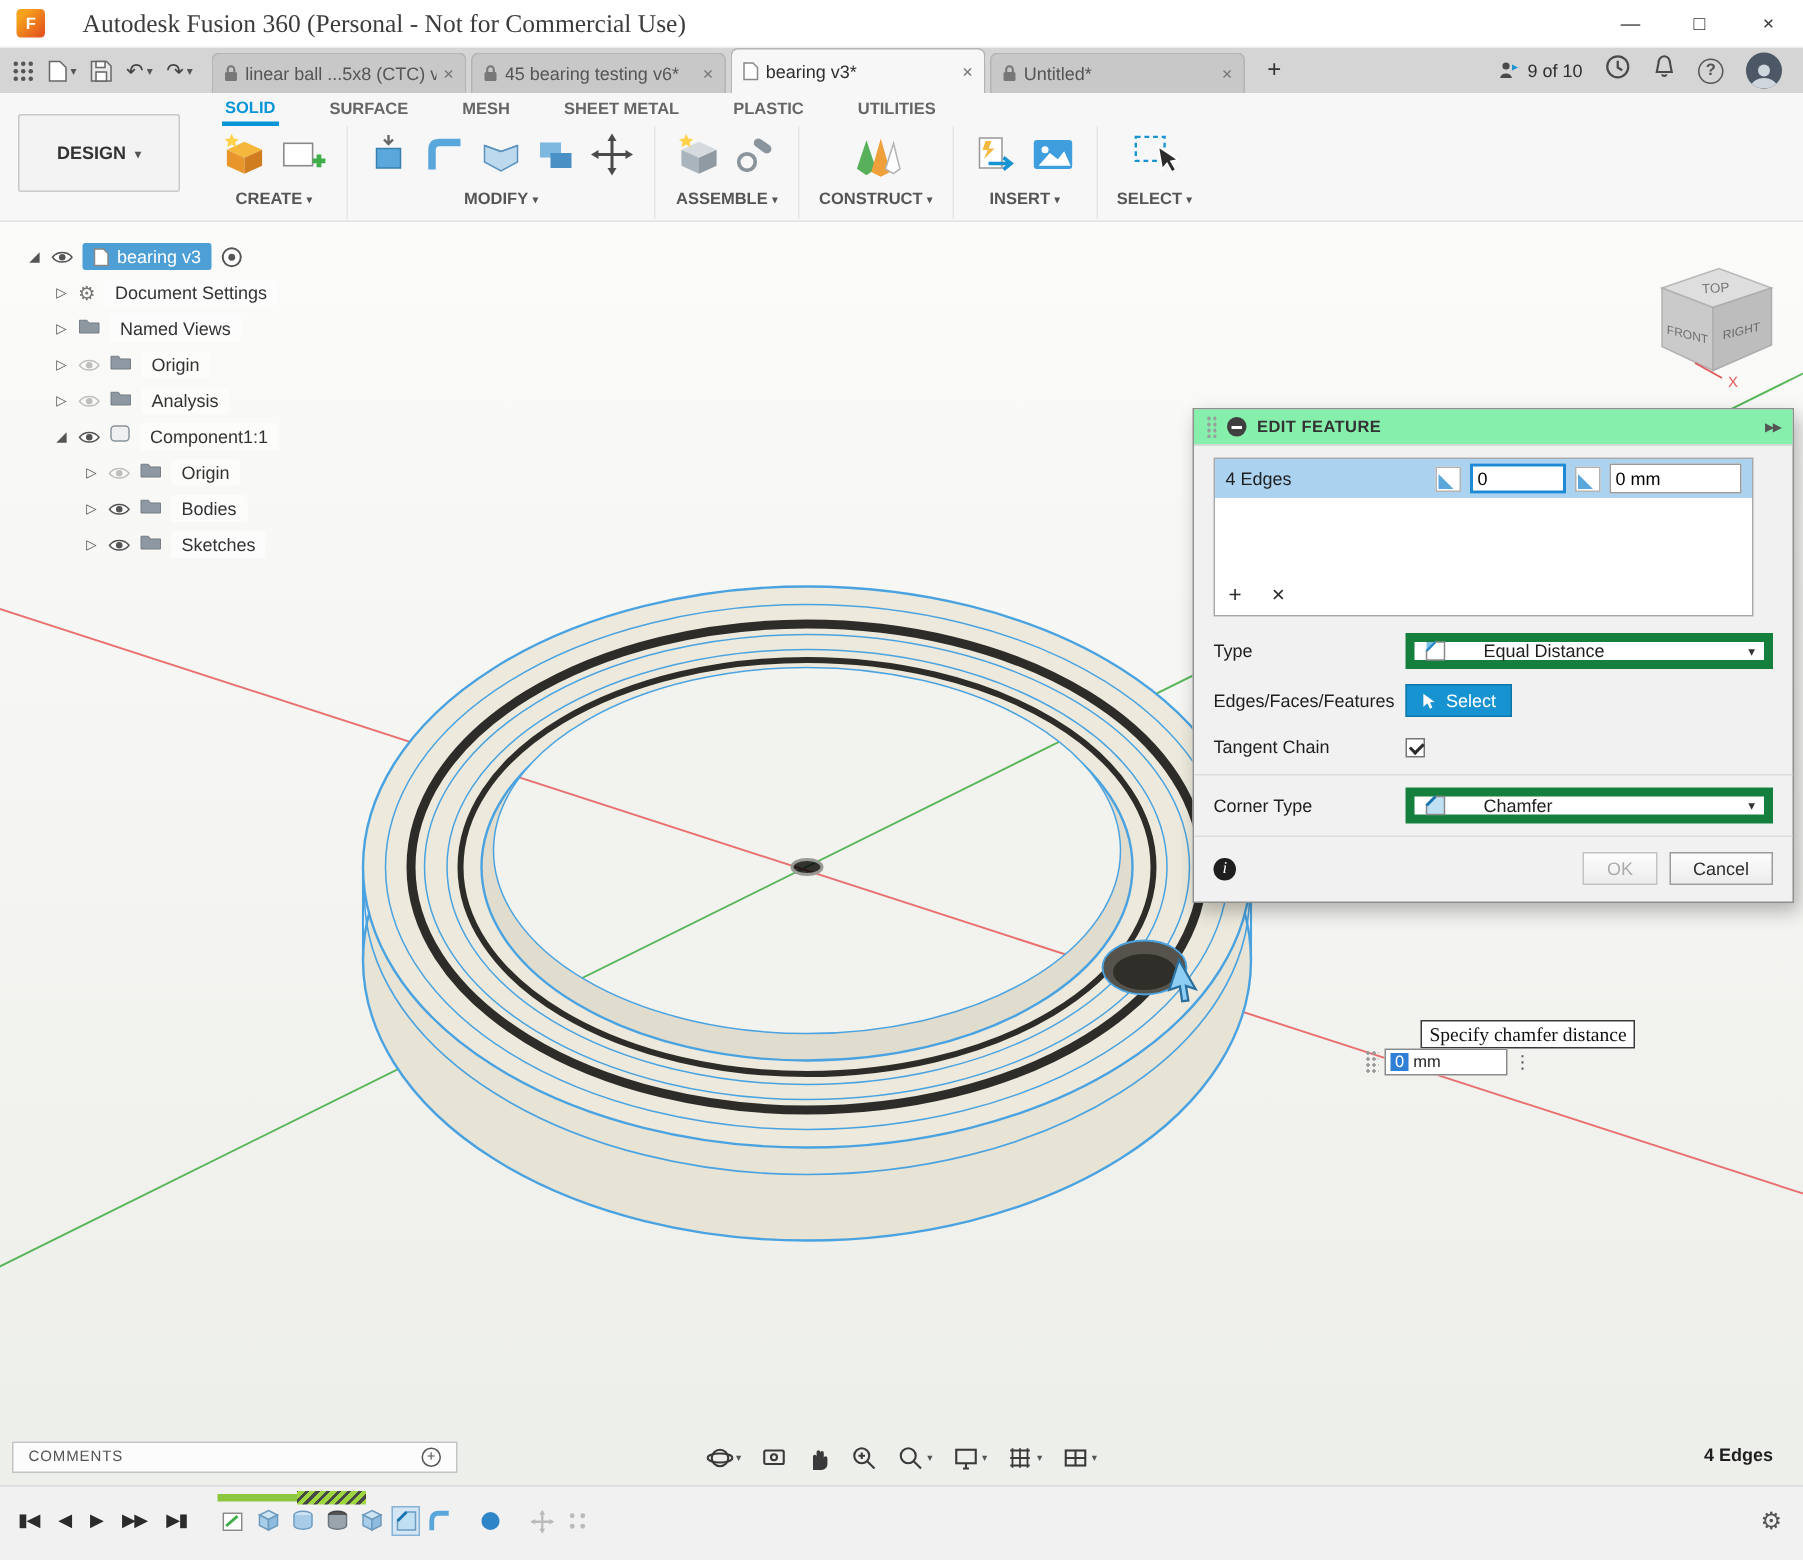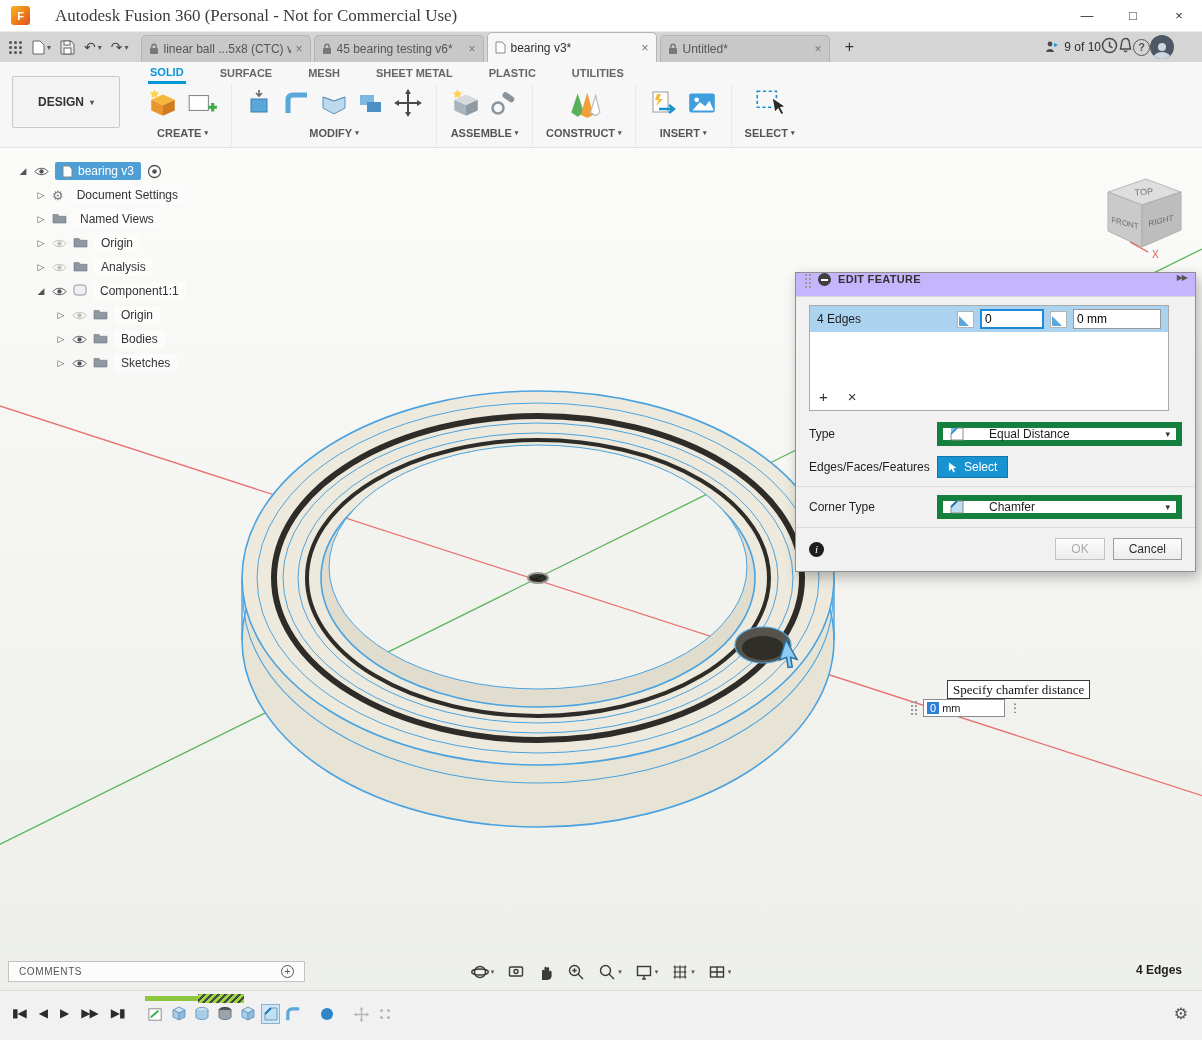--- a/index.html
+++ b/index.html
@@ -19,21 +19,21 @@
   .qa { display:flex; align-items:center; height:30px; padding:0 6px 0 8px; gap:9px; }
   .qa-item { display:flex; align-items:center; gap:2px; color:#444; }
   .qa-arrow { font-size:8px; color:#555; }
   .glyph-btn { font-size:14px; color:#444; }
   .doc-tabs { display:flex; align-items:flex-end; height:30px; margin-left:6px; }
   .doc-tab { width:170px; height:27px; background:#c8c8c8; border:1px solid #b4b4b4; border-bottom:none; border-radius:5px 5px 0 0; margin-right:3px; display:flex; align-items:center; gap:5px; padding:0 7px; font-size:12px; color:#555; white-space:nowrap; overflow:hidden; }
   .doc-tab.active { background:#f7f7f7; color:#2e2e2e; height:30px;justify-content:flex-end; }
   .doc-tab .tab-label { flex:1; overflow:hidden; text-overflow:clip; }
   .tab-close { color:#777; font-size:12px; }
   .tab-add { width:26px; height:24px; margin:0 6px 3px 4px; display:flex; align-items:center; justify-content:center; font-size:16px; color:#333; }
-  .top-right { margin-left:auto; display:flex; align-items:center; padding-right:28px; height:30px; }
+  .top-right { margin-left:auto; display:flex; align-items:center; gap:15px; padding-right:14px; height:30px; }
   .job-status { display:flex; align-items:center; gap:5px; font-size:12px; color:#2e2e2e; }
   .round-q { width:17px; height:17px; border-radius:50%; border:1.5px solid #555; color:#555; font-size:11px; font-weight:bold; display:flex; align-items:center; justify-content:center; }
   .avatar { width:24px; height:24px; border-radius:50%; background:#4c5866; overflow:hidden; display:flex; align-items:flex-end; justify-content:center; }
 
   
   .ribbon { position:absolute; top:62px; left:0; right:0; height:86px; background:#f7f7f7; border-bottom:1px solid #e2e2e2; }
   .design-box { position:absolute; left:12px; top:14px; width:108px; height:52px; border:1px solid #c9c9c9; background:#f3f3f3; border-radius:2px; display:flex; align-items:center; justify-content:center; gap:6px; font-size:12px; font-weight:bold; color:#333; }
   .ribbon-tabs { position:absolute; left:148px; top:0; height:22px; display:flex; gap:32px; align-items:center; }
   .ribbon-tab { font-size:11px; font-weight:bold; color:#666; padding:3px 2px; }
   .ribbon-tab.active { color:#0696d7; border-bottom:3px solid #0696d7; }
@@ -60,21 +60,21 @@
   .br-row { height:24px; display:flex; align-items:center; gap:6px; }
   .tri { font-size:9px; color:#555; width:10px; text-align:center; }
   .eye-wrap { display:flex; }
   .eye-dim { opacity:.35; }
   .chip { display:flex; align-items:center; gap:5px; background:rgba(252,252,252,.88); border-radius:2px; padding:2px 7px; font-size:12px; color:#333; }
   .chip-selected { background:#4d9fd6; color:#fff; }
   .activate { display:flex; }
 
   
   .edit-dialog { position:absolute; left:795px; top:272px; width:401px; background:#f1f1f1; border:1px solid #8f8f8f; box-shadow:3px 5px 12px rgba(0,0,0,.28); z-index:30; }
-  .ed-title { height:24px; display:flex; gap:7px; padding:0 8px; background:#c4b5fd; border-bottom:1px solid #d6d6d6; }
+  .ed-title { height:24px; display:flex; align-items:center; gap:7px; padding:0 8px; background:#86efac; border-bottom:1px solid #d6d6d6; }
   .grip { width:7px; height:15px; background-image:radial-gradient(circle,#9a9a9a 1px,transparent 1.3px); background-size:4px 4px; }
   .ed-title-text { font-size:11px; font-weight:bold; color:#333; letter-spacing:.3px; flex:1; }
   .ed-collapse { font-size:8px; color:#555; letter-spacing:-1px; }
   .ed-selbox { margin:8px 26px 0 13px; height:106px; background:#fff; border:1px solid #a9a9a9; position:relative; }
   .ed-selrow { height:26px; background:#abd2ef; display:flex; align-items:center; gap:6px; padding:0 7px; }
   .ed-selrow .sel-label { flex:1; font-size:12px; color:#1e1e1e; }
   .field-icon { width:17px; height:17px; background:#fff; border:1px solid #b3b3b3; position:relative; flex:none; }
   .field-icon::after { content:""; position:absolute; left:1px; bottom:1px; width:0; height:0; border-bottom:10px solid #5aa7dc; border-right:10px solid transparent; }
   .ed-input1 { width:64px; height:20px; border:2px solid #1e8ad6; font-size:12px; padding:0 3px; font-family:"Liberation Sans",sans-serif; }
   .ed-input2 { width:88px; height:20px; border:1px solid #9a9a9a; font-size:12px; padding:0 3px; font-family:"Liberation Sans",sans-serif; }
@@ -608,20 +608,24 @@
       </div>
     </div>
     <div class="ed-row">
       <span class="lbl">Edges/Faces/Features</span>
       <div class="select-btn">
         <svg width="10" height="13" viewBox="0 0 11 13">
             <path d="M1 1 L1 10.5 L4 8 L5.8 12 L7.6 11 L5.8 7.3 L9.3 7 Z" fill="#fff"></path>
           </svg>
         <span>Select</span>
       </div>
+    </div>
+    <div class="ed-row">
+      <span class="lbl">Tangent Chain</span>
+      <span class="cb"></span>
     </div>
     <div class="ed-sep"></div>
     <div class="ed-row">
       <span class="lbl">Corner Type</span>
       <div class="ed-dropdown">
         <svg width="16" height="16" viewBox="0 0 16 16">
             <path d="M14 2 L14 14 L2 14 L2 8 L8 2 Z" fill="#bfe0f2" stroke="#8a8a8a"></path>
             <path d="M2 8 L8 2" stroke="#1a74b0" stroke-width="2"></path>
           </svg>
         <span>Chamfer</span>

